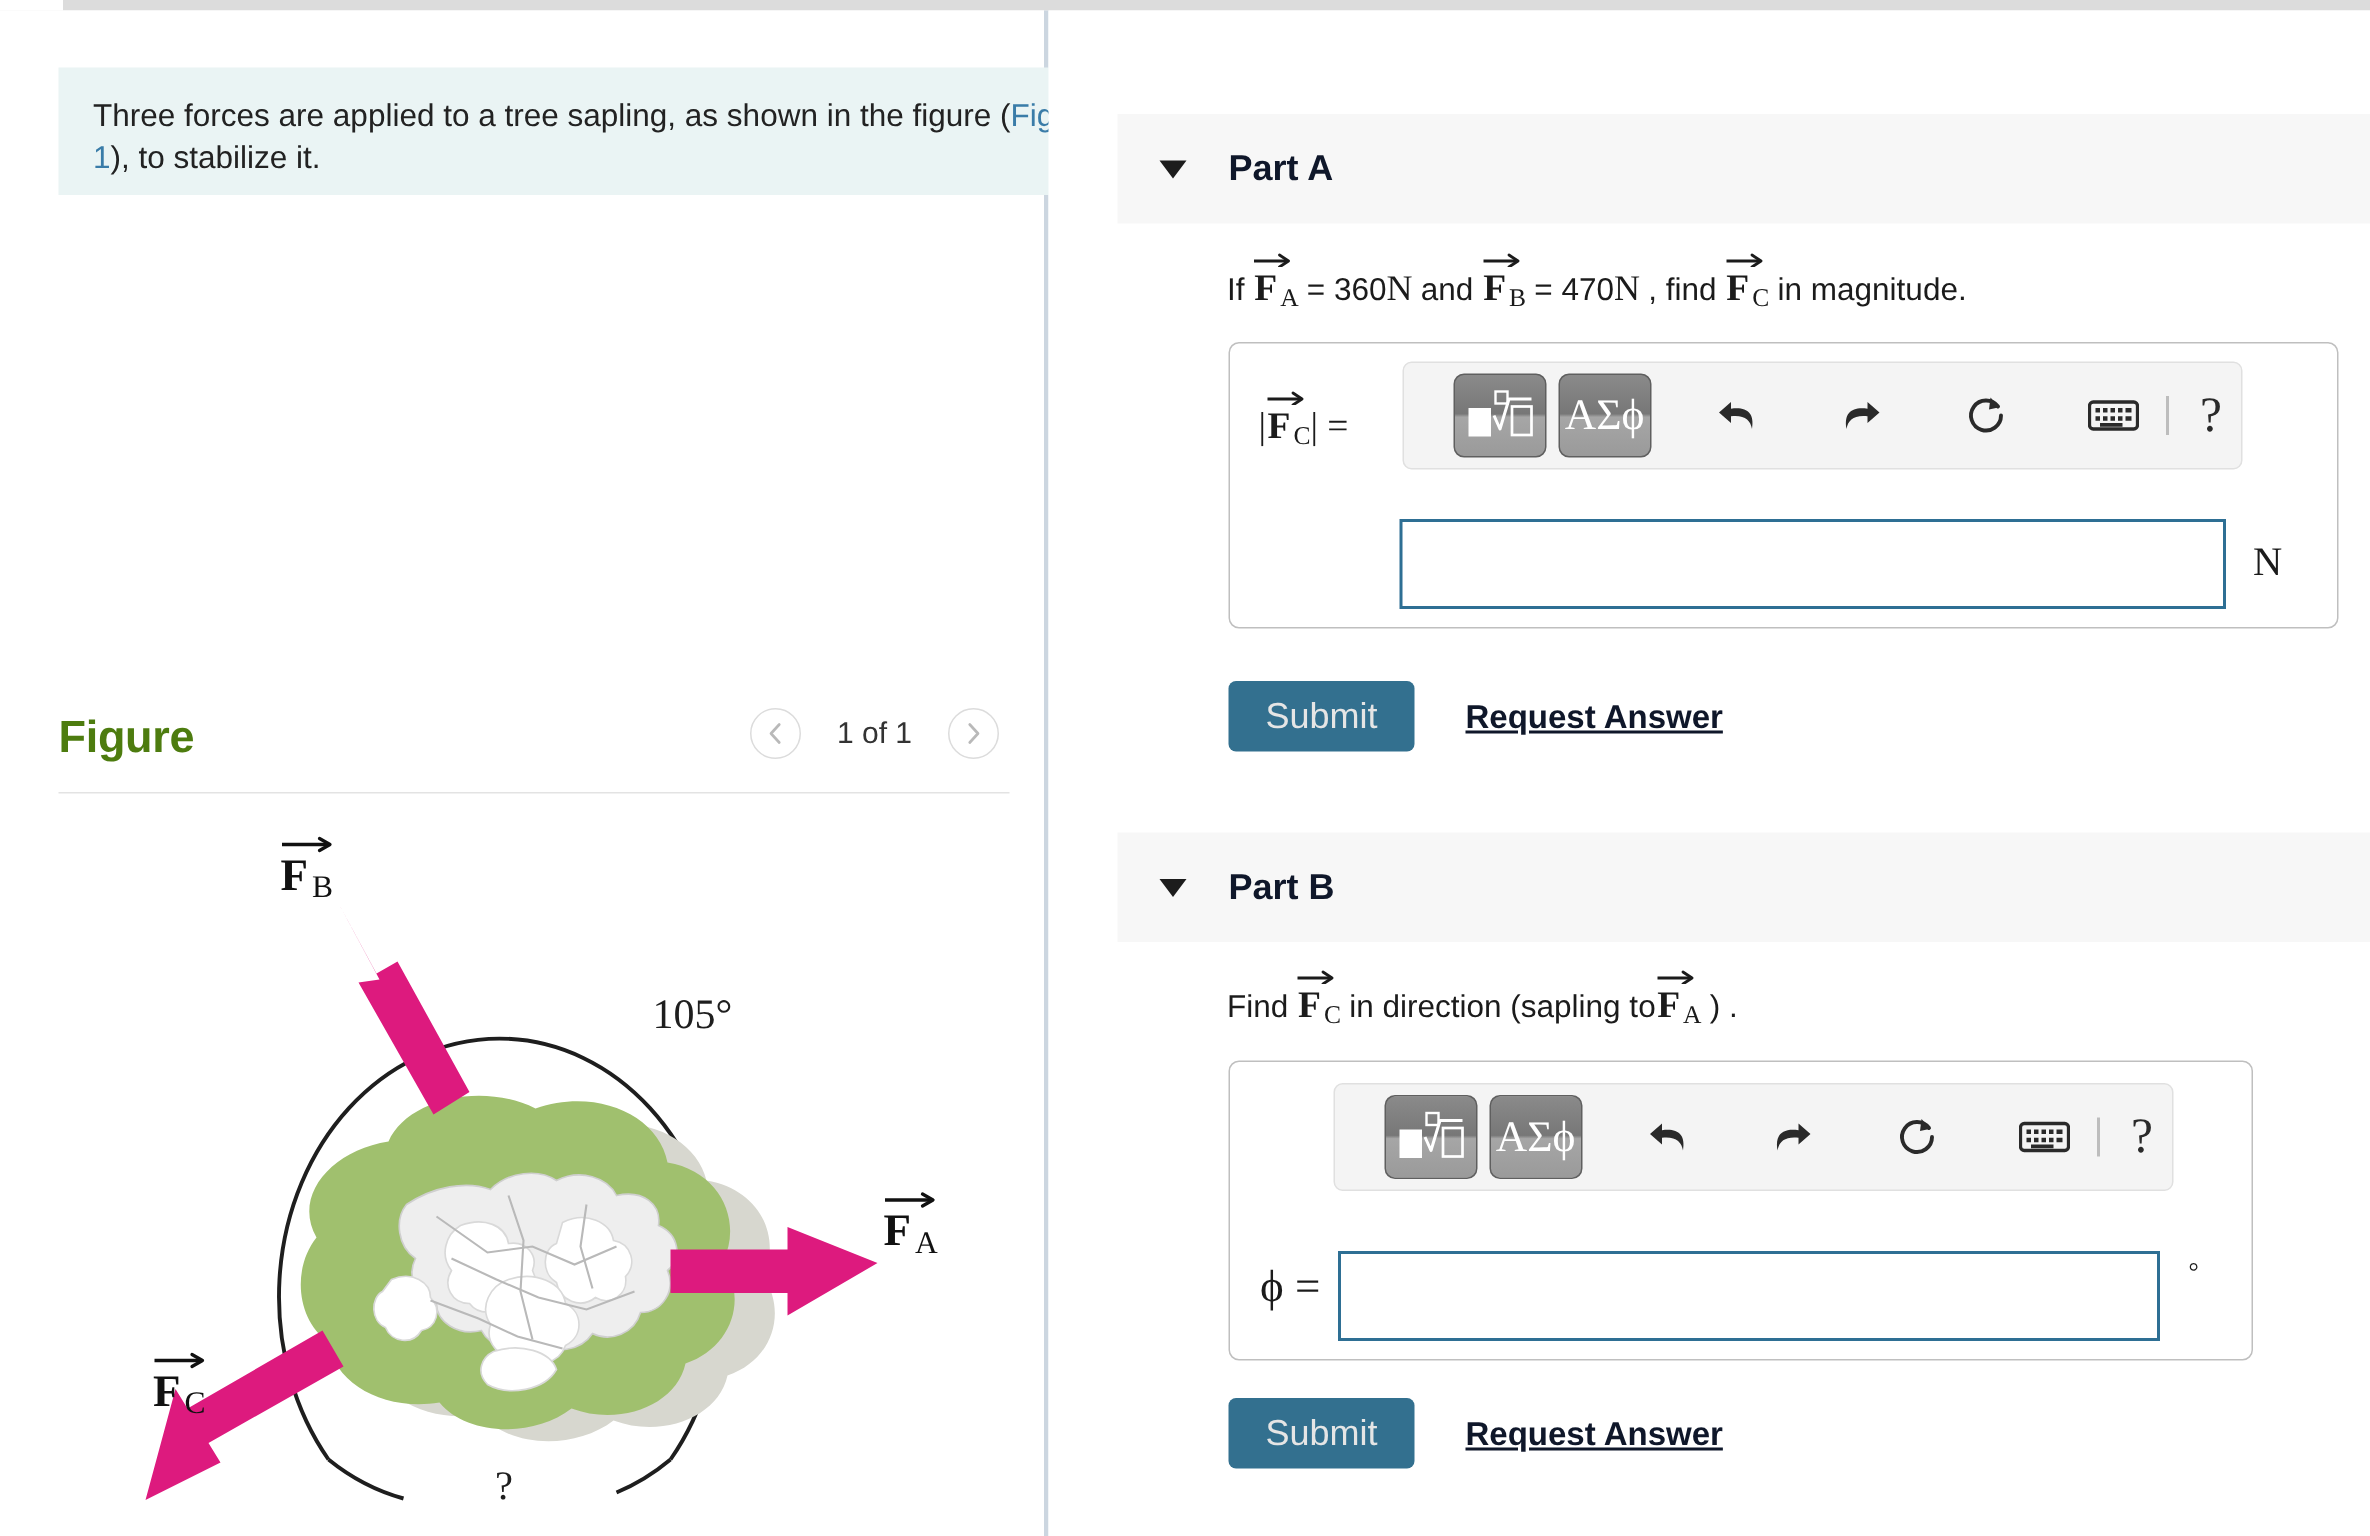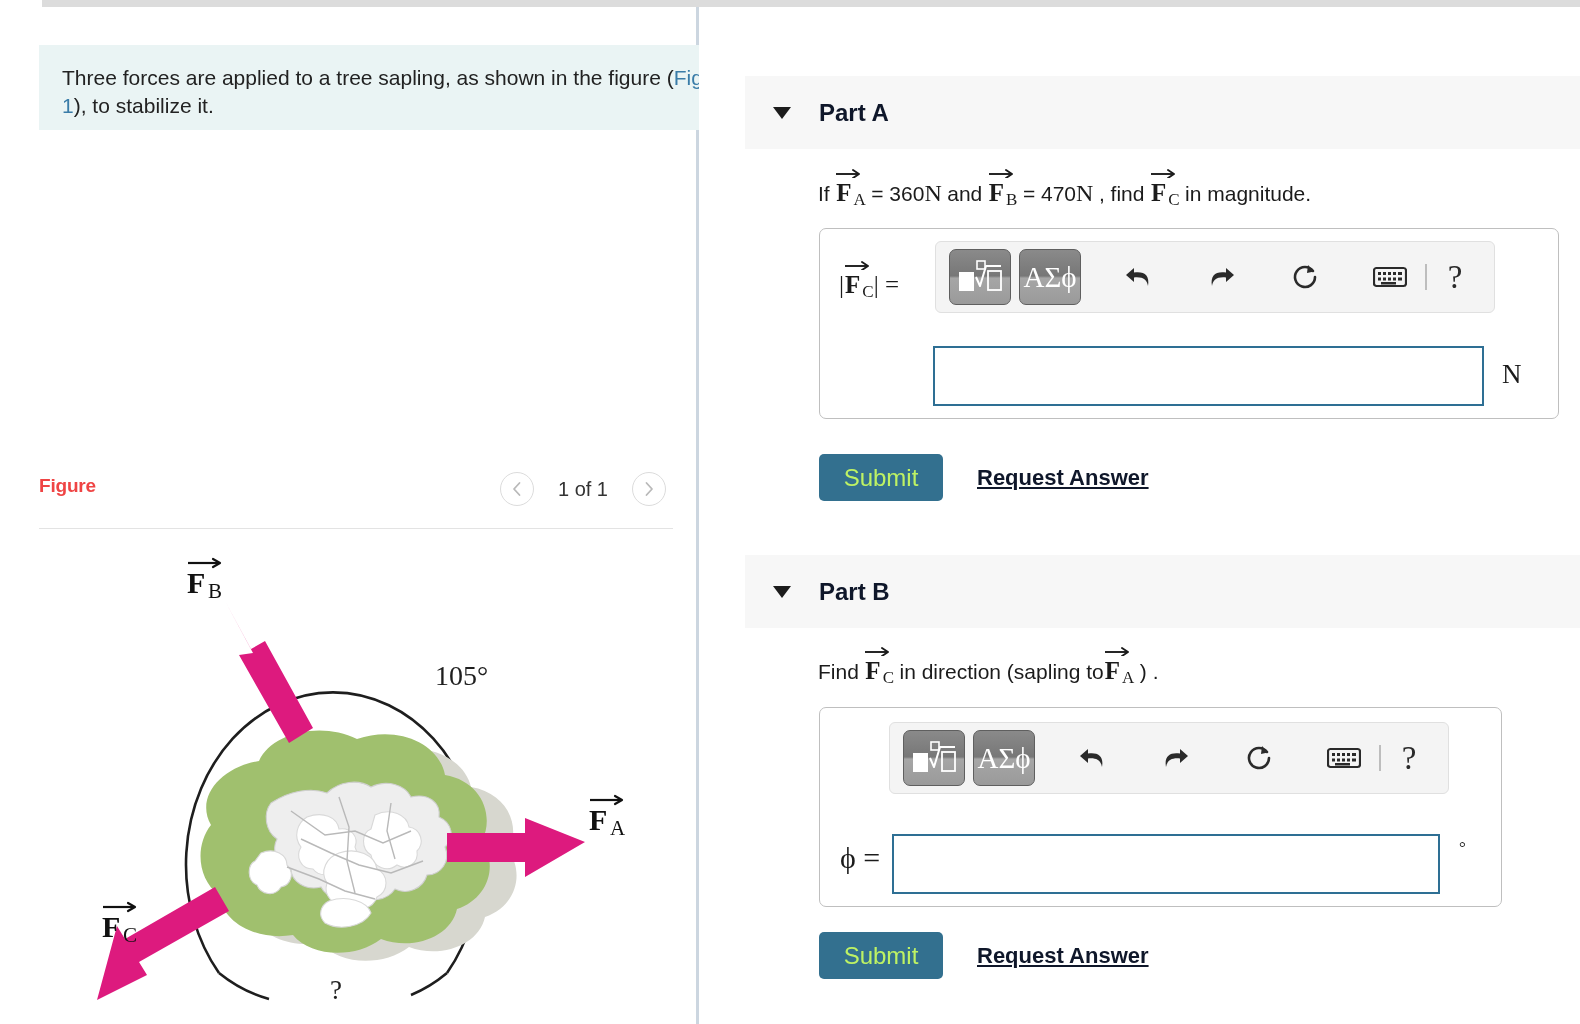--- a/index.html
+++ b/index.html
@@ -37,21 +37,21 @@
   .intro-text {
     font-size:21px; line-height:28px; color:#222; font-family:"Liberation Sans", sans-serif;
   }
   .fig-link { color:#3a7ca8; text-decoration:none; }
 
   .figure-header {
     position:absolute; left:39px; top:462px; width:634px; height:58px;
   }
   .figure-title {
     position:absolute; left:0; top:6px;
-    font-size:19px; font-weight:bold; color:#ef4444;
+    font-size:30px; font-weight:bold; color:#4d7c0f;
     letter-spacing:-0.2px;
   }
   .pager { position:absolute; right:7px; top:3px; display:flex; align-items:center; gap:24px; }
   .pager-btn {
     width:34px; height:34px; border-radius:50%;
     border:1.5px solid #dcdcdc; background:#fff;
     display:flex; align-items:center; justify-content:center;
     color:#b9b9b9;
   }
   .pager-btn svg { display:block; }
@@ -108,21 +108,21 @@
   
   .answer-shell {
     position:absolute;
     border:1px solid #bfbfbf; border-radius:7px; background:#fff;
   }
 
   
   .mathbar {
     position:absolute; background:#f4f4f4;
     border:1px solid #e0e0e0; border-radius:6px;
-    display:flex; align-items:center;
+    display:flex; align-items:center;padding-left:20px;
   }
   .mb-btn {
     width:62px; height:56px; border-radius:7px;
     background: linear-gradient(to bottom, #8a8a8a 0%, #777 48%, #a6a6a6 52%, #9a9a9a 100%);
     border:1px solid #5f5f5f;
     display:flex; align-items:center; justify-content:center;
     color:#fff;
   }
   .mb-btn.first { margin-left:13px; }
   .mb-btn.second { margin-left:8px; }
@@ -153,21 +153,21 @@
     border:2px solid #2e6f94; background:#fff; outline:none;
     font-family:"Liberation Sans", sans-serif; font-size:20px; color:#111;
     padding:0 10px;
   }
   .ans-unit {
     position:absolute; font-family:"Liberation Serif", serif; color:#1b1b1b;
   }
 
   .btn-submit {
     position:absolute;
-    background:#33708f; color:#bef264; border:none; border-radius:5px;
+    background:#33708f; color:#e5e5e5; border:none; border-radius:5px;
     font-family:"Liberation Sans", sans-serif; font-size:24px;
     cursor:pointer;
   }
   .link-request {
     position:absolute; color:#0f172a; font-size:22px; font-weight:bold;
     text-decoration:underline; cursor:pointer;
     font-family:"Liberation Sans", sans-serif;
   }
 </style>
 </head>

